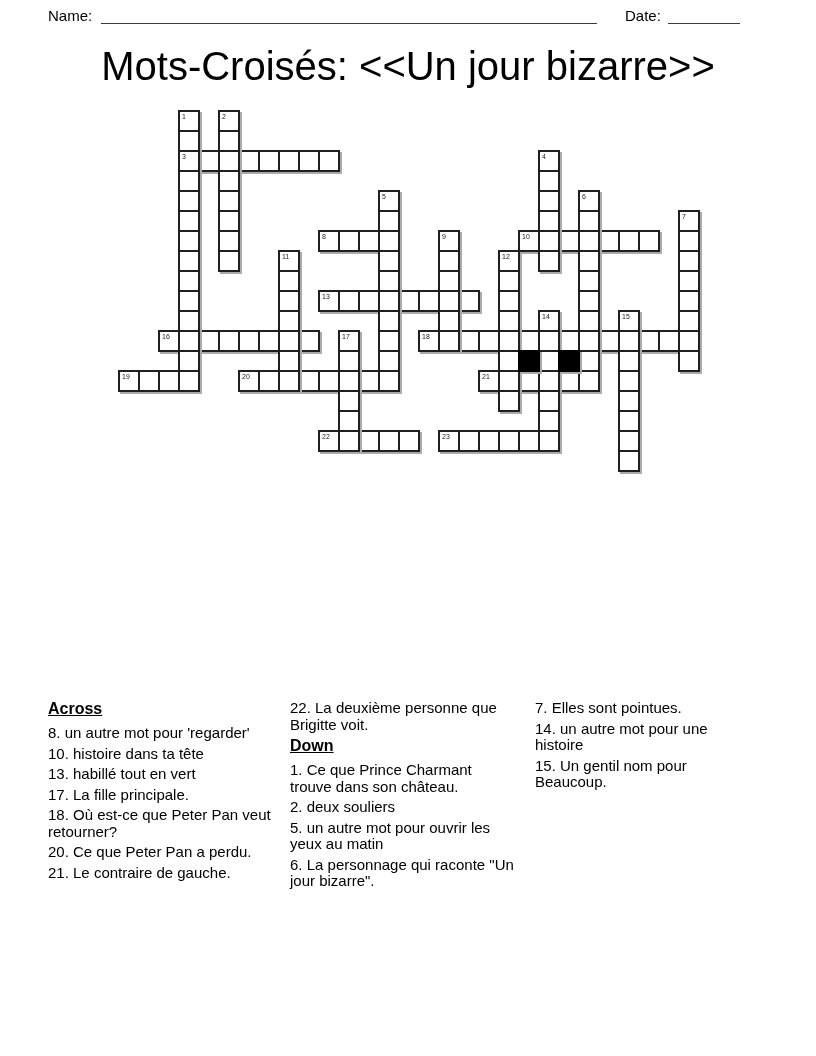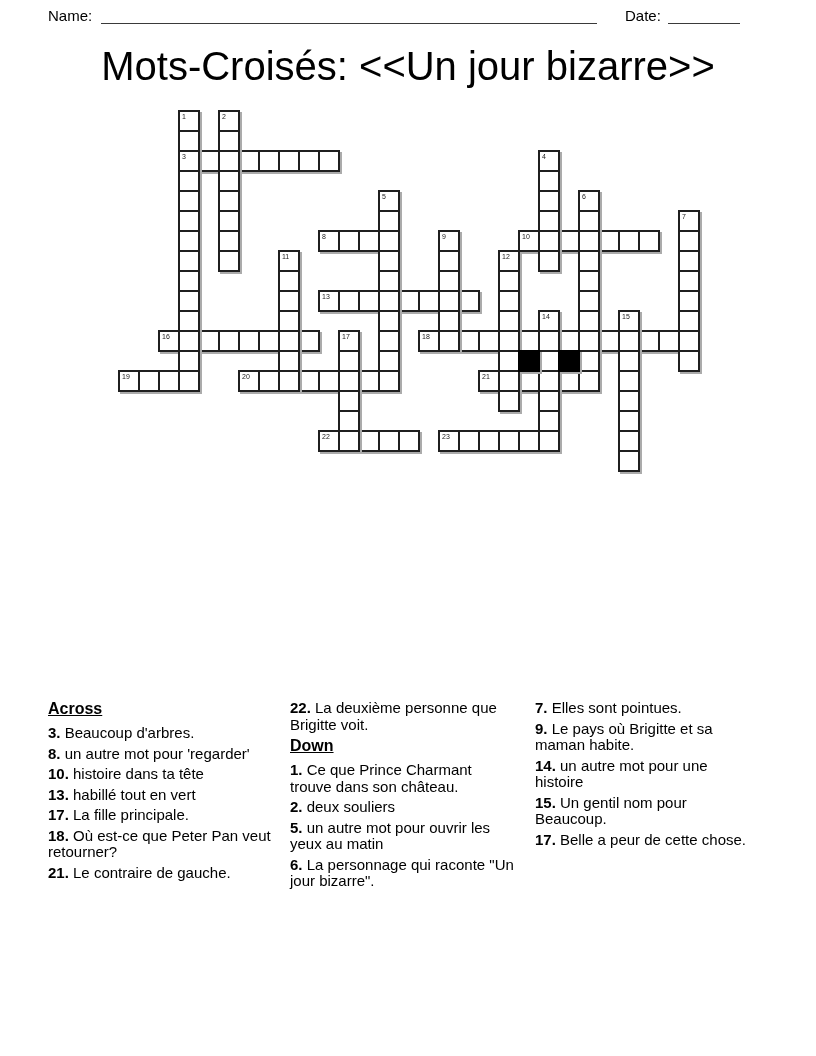--- a/index.html
+++ b/index.html
@@ -29,21 +29,21 @@
     position:absolute;font-size:7px;line-height:7px;color:#222;
     font-family:"Liberation Sans", sans-serif;z-index:5;
   }
   
   .clue-col{position:absolute;top:700px;width:224px;}
   .clue-heading{
     font-size:16px;font-weight:bold;text-decoration:underline;
     margin:0 0 7px 0;color:#000;
   }
   p.clue{margin:0 0 4px 0;font-size:15px;line-height:16.5px;color:#000;}
-  p.clue b{font-weight:bold;text-align:right;}
+  p.clue b{font-weight:normal;text-align:right;}
 </style>
 </head>
 <body>
 
 <div id="page">
 
   <span class="hdr-label" style="left:48px;top:7px;">Name:</span>
   <div class="blank-line" style="left:101px;top:22px;width:496px;"></div>
 
   <span class="hdr-label" style="left:625px;top:7px;">Date:</span>
@@ -297,38 +297,36 @@
       <div class="cellnum" style="left: 122px; top: 373px;">19</div>
       <div class="cellnum" style="left: 242px; top: 373px;">20</div>
       <div class="cellnum" style="left: 482px; top: 373px;">21</div>
       <div class="cellnum" style="left: 322px; top: 433px;">22</div>
       <div class="cellnum" style="left: 442px; top: 433px;">23</div>
     </div>
 
   <div id="clues">
     <div class="clue-col" style="left:48px;">
         <div class="clue-heading">Across</div>
-        <p class="clue"><b>3.</b><span> Beaucoup d'arbres.</span></p>
         <p class="clue"><b>8.</b><span> un autre mot pour 'regarder'</span></p>
         <p class="clue"><b>10.</b><span> histoire dans ta tête</span></p>
         <p class="clue"><b>13.</b><span> habillé tout en vert</span></p>
         <p class="clue"><b>17.</b><span> La fille principale.</span></p>
         <p class="clue"><b>18.</b><span> Où est-ce que Peter Pan veut retourner?</span></p>
+        <p class="clue"><b>20.</b><span> Ce que Peter Pan a perdu.</span></p>
         <p class="clue"><b>21.</b><span> Le contraire de gauche.</span></p>
       </div>
     <div class="clue-col" style="left:290px;">
         <p class="clue"><b>22.</b><span> La deuxième personne que Brigitte voit.</span></p>
         <div class="clue-heading">Down</div>
         <p class="clue"><b>1.</b><span> Ce que Prince Charmant trouve dans son château.</span></p>
         <p class="clue"><b>2.</b><span> deux souliers</span></p>
         <p class="clue"><b>5.</b><span> un autre mot pour ouvrir les yeux au matin</span></p>
         <p class="clue"><b>6.</b><span> La personnage qui raconte "Un jour bizarre".</span></p>
       </div>
     <div class="clue-col" style="left:535px;">
         <p class="clue"><b>7.</b><span> Elles sont pointues.</span></p>
-        <p class="clue"><b>9.</b><span> Le pays où Brigitte et sa maman habite.</span></p>
         <p class="clue"><b>14.</b><span> un autre mot pour une histoire</span></p>
         <p class="clue"><b>15.</b><span> Un gentil nom pour Beaucoup.</span></p>
-        <p class="clue"><b>17.</b><span> Belle a peur de cette chose.</span></p>
       </div>
   </div>
 
 </div>
 
 </body></html>

